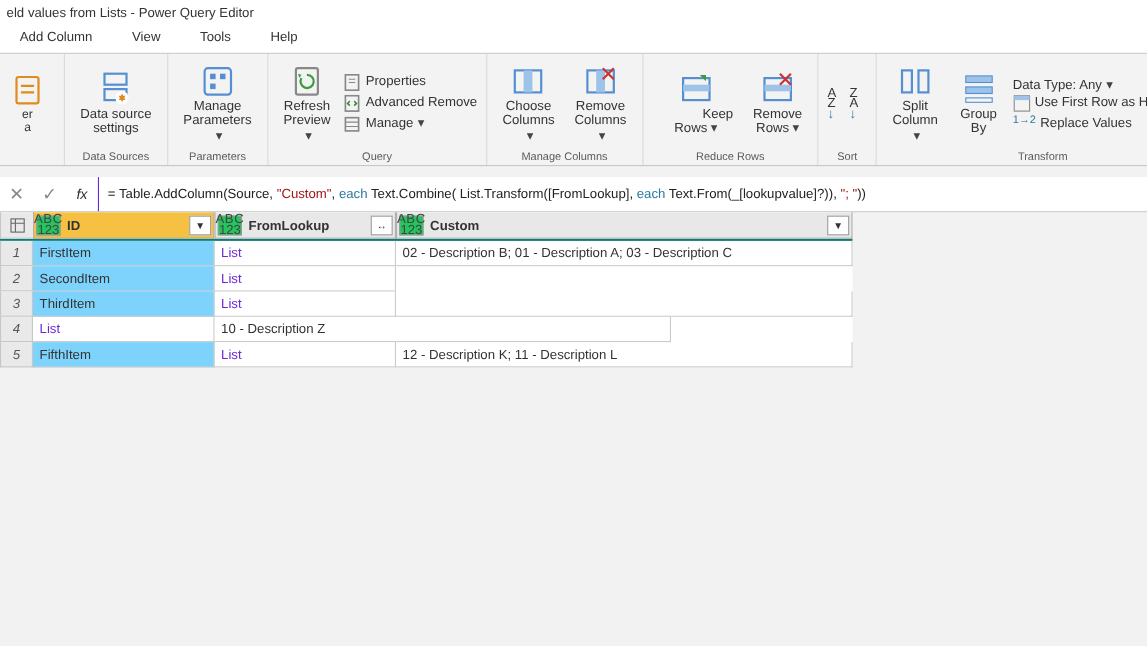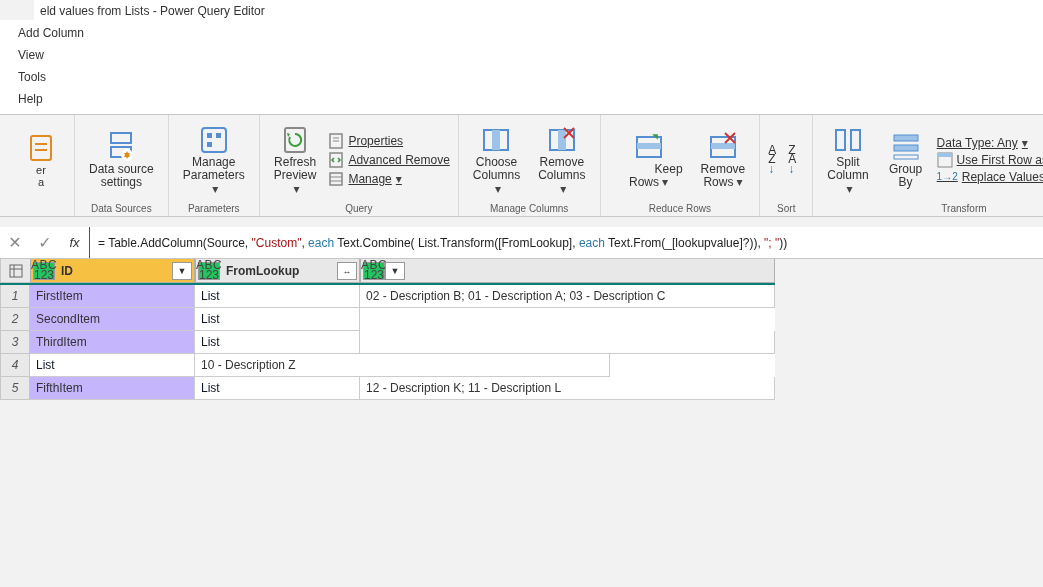--- a/index.html
+++ b/index.html
@@ -1,27 +1,27 @@
 <!DOCTYPE html>
 <html><head>
 <meta charset="utf-8">
 <style>
 * { box-sizing: border-box; font-family: "Segoe UI", sans-serif; font-size: 12px; }
 body { margin: 0; background: #f2f2f2; color: #333; width: 1043px; height: 587px; overflow: hidden; }
-.title-bar { background: #fff; padding: 4px 6px 2px; font-size: 12px; margin-left: 34px; }
-.menu-bar { background: #fff; padding: 2px 0 4px; display: flex; border-bottom: 1px solid #c7c7c7; flex-direction: column; }
+.title-bar { background: #fff; padding: 4px 6px 2px; font-size: 12px; }
+.menu-bar { background: #fff; padding: 2px 0 4px; display: flex; border-bottom: 1px solid #c7c7c7; }
 .menu-bar > div { padding: 4px 18px; cursor: default; }
 .ribbon { background: #f3f3f3; display: flex; border-bottom: 1px solid #c7c7c7; height: 102px; }
 .ribbon-group { display: flex; flex-direction: column; align-items: center; border-right: 1px solid #d9d9d9; padding: 4px 8px 2px; }
 .ribbon-group-body { display: flex; flex: 1; align-items: center; gap: 6px; }
 .ribbon-group-label { font-size: 10px; color: #5a5a5a; padding-top: 2px; }
 .big-btn { display: flex; flex-direction: column; align-items: center; justify-content: center; text-align: center; line-height: 1.1; padding: 2px 6px; min-width: 50px; cursor: default; }
 .big-btn .caret-inline { display:inline-block; margin-left:3px; color:#444; }
 .v-stack { display: flex; flex-direction: column; gap: 3px; }
-.v-stack > div { display: flex; align-items: center; gap: 4px; line-height: 1; white-space: nowrap; cursor: default; text-decoration: underline; }
+.v-stack > div { display: flex; gap: 4px; line-height: 1; white-space: nowrap; cursor: default; }
 .caret { color: #444; }
 svg.icon { width: 32px; height: 32px; }
 svg.icon-sm { width: 16px; height: 16px; }
 .formula-row { background: #fff; display: flex; align-items: center; height: 32px; border-bottom: 1px solid #c7c7c7; margin-top: 10px; }
 .fb-btn { width: 30px; text-align: center; color: #888; font-size: 16px; cursor: default; }
 .fx { font-style: italic; font-size: 13px; width: 30px; text-align: center; border-right: 1px solid #6d28d9; height: 100%; display: flex; align-items: center; justify-content: center; }
 .formula { flex: 1; padding: 0 8px; font-family: Consolas, monospace; font-size: 13px; color: #222; }
 .formula .str { color: #a31515; }
 .formula .kw { color: #2a7aa3; }
 .grid-area { background: #fff; width: 775px; }
@@ -31,40 +31,40 @@
 .hdr-id { width: 165px; background: #f6c043; }
 .hdr-from { width: 165px; background: #e8e8e8; }
 .hdr-custom { width: 415px; background: #e8e8e8; }
 .hdr-type { width: 22px; height: 18px; border:1px solid #999; margin-left:2px; background:#22c55e; font-size:8px; display:flex; flex-direction:column; align-items:center; justify-content:center; line-height:0.8; color:#444; }
 .hdr-type .abc { letter-spacing: 0.5px; }
 .hdr-name { padding-left: 6px; font-weight: 600; flex:1; }
 .hdr-drop { width: 20px; height: 18px; border:1px solid #999; background:#fff; display:flex; align-items:center; justify-content:center; margin-right:2px; font-size:9px; }
 .grid-row { display: flex; height: 23px; }
 .rownum { width: 30px; background: #e9e9e9; border: 1px solid #c7c7c7; border-top:0; display:flex; align-items:center; justify-content:center; font-style: italic; color:#555; }
 .cell { border-right: 1px solid #ccc; border-bottom: 1px solid #ccc; display:flex; align-items:center; padding: 0 6px; overflow:hidden; white-space:nowrap; }
-.c-id { width: 165px; background: #c4b5fd; }
-.c-from { width: 165px; color: #0f172a; cursor: pointer; }
+.c-id { width: 165px; background: #7dd3fc; }
+.c-from { width: 165px; color: #6d28d9; cursor: pointer; }
 .c-custom { width: 415px; }
 .sort-icon { width:16px; height:24px; display:flex; flex-direction:column; justify-content:center; font-size:10px; line-height:0.8; }
 </style>
 </head>
 <body>
 
 <div class="title-bar">eld values from Lists - Power Query Editor</div>
 
 <div class="menu-bar">
   <div>Add Column</div>
   <div>View</div>
   <div>Tools</div>
   <div>Help</div>
 </div>
 
 <div class="ribbon">
 
-  <div class="ribbon-group" style="padding-left:16px;">
+  <div class="ribbon-group" style="padding-left:0;">
     <div class="ribbon-group-body">
       <div class="big-btn">
         <svg class="icon">
             <rect x="6" y="4" width="20" height="24" rx="2" fill="none" stroke="#e18b1d" stroke-width="2"></rect>
             <line x1="10" y1="12" x2="22" y2="12" stroke="#e18b1d" stroke-width="2"></line>
             <line x1="10" y1="18" x2="22" y2="18" stroke="#e18b1d" stroke-width="2"></line>
           </svg>
         <span style="font-size:11px;">er<br>a</span>
       </div>
     </div>
@@ -284,20 +284,21 @@
           <span>123</span>
         </div>
       <div class="hdr-name">FromLookup</div>
       <div class="hdr-drop">↔</div>
     </div>
     <div class="hdr-cell hdr-custom">
       <div class="hdr-type">
           <span class="abc">ABC</span>
           <span>123</span>
         </div>
+      <div class="hdr-name">Custom</div>
       <div class="hdr-drop">▼</div>
     </div>
   </div>
   <div id="grid-body">
       <div class="grid-row">
         <div class="rownum">1</div>
         <div class="cell c-id">FirstItem</div>
         <div class="cell c-from">List</div>
         <div class="cell c-custom">02 - Description B; 01 - Description A; 03 - Description C</div>
       </div>

